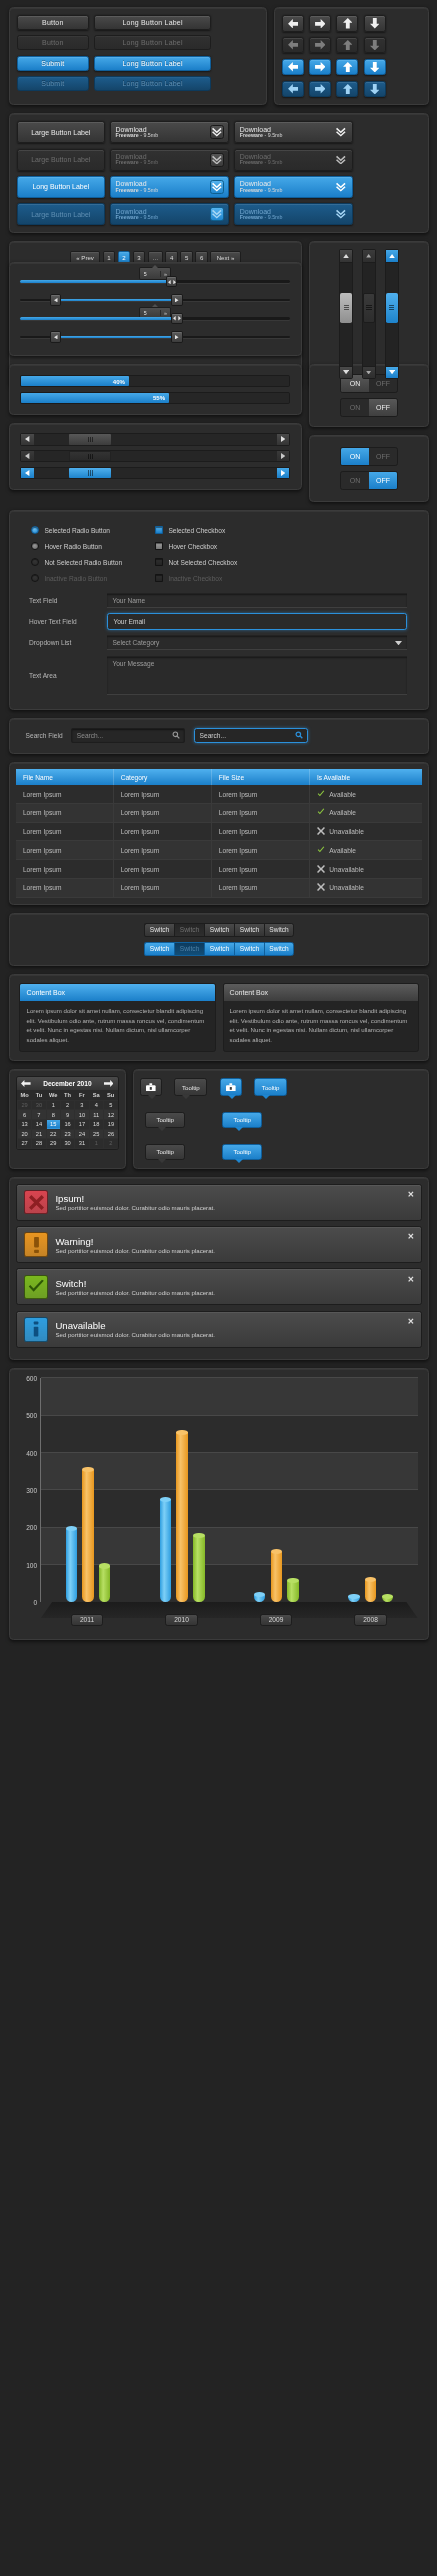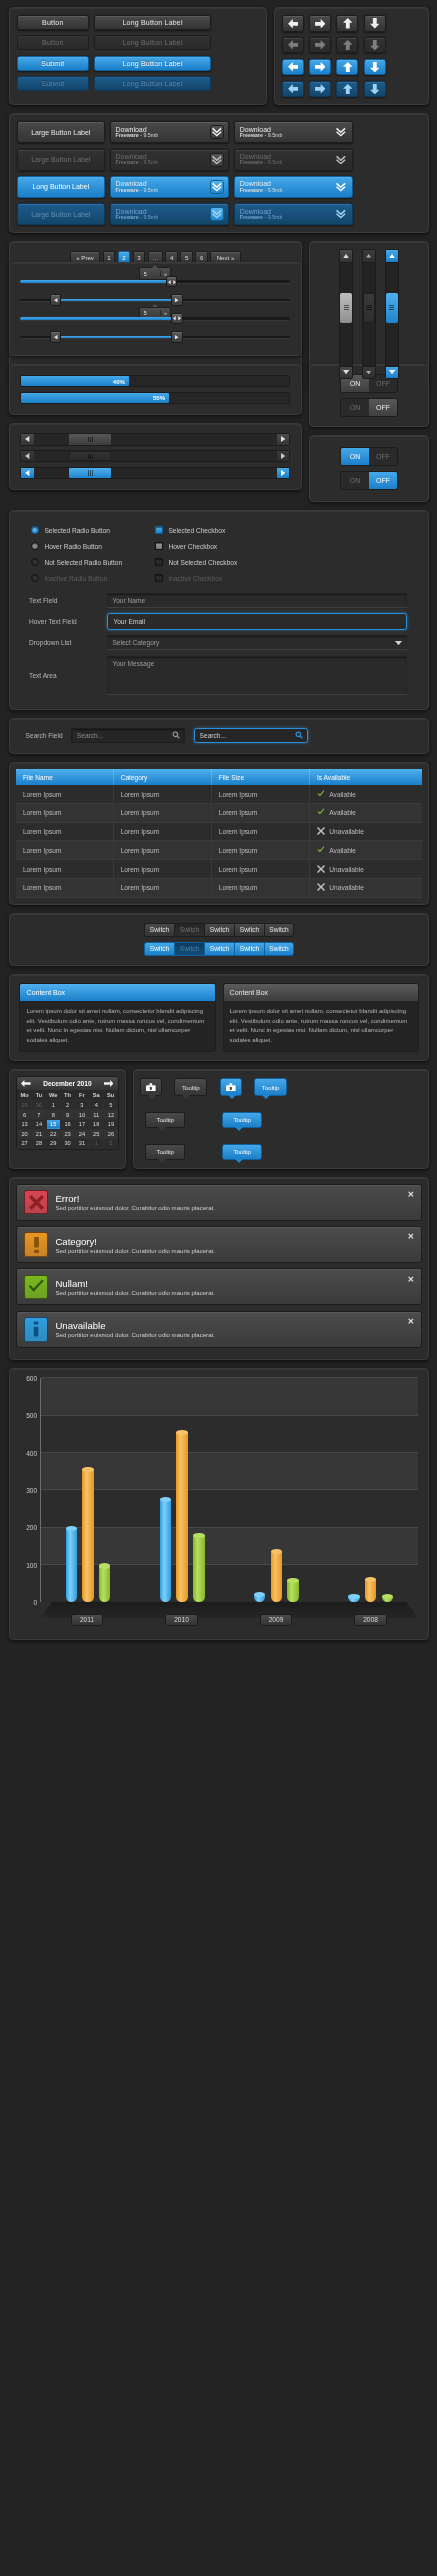--- a/index.html
+++ b/index.html
@@ -1086,46 +1086,46 @@
 
   <div class="panel" style="padding:6.1px;">
     <div id="alerts">
         <div class="alert">
           <div class="ico" style="background: linear-gradient(rgb(217, 68, 79), rgba(217, 68, 79, 0.8));">
             <svg width="15" height="15" viewBox="0 0 20 20">
               <path d="M3.2 0 L10 6.8 L16.8 0 L20 3.2 L13.2 10 L20 16.8 L16.8 20 L10 13.2 L3.2 20 L0 16.8 L6.8 10 L0 3.2 Z" fill="#8e1f23"></path>
             </svg>
           </div>
           <div class="tx">
-            <div class="ti">Error!</div>
+            <div class="ti">Ipsum!</div>
             <div class="ds">Sed porttitor euismod dolor. Curabitur odio mauris placerat.</div>
           </div>
           <span class="x">✕</span>
         </div>
         <div class="alert">
           <div class="ico" style="background: linear-gradient(rgb(232, 149, 32), rgba(232, 149, 32, 0.8));">
             <svg width="7" height="16" viewBox="0 0 8 20">
               <rect x="1" y="0" width="6" height="13" rx="1" fill="#8a5208"></rect>
               <rect x="1" y="16" width="6" height="4" rx="1" fill="#8a5208"></rect>
             </svg>
           </div>
           <div class="tx">
-            <div class="ti">Category!</div>
+            <div class="ti">Warning!</div>
             <div class="ds">Sed porttitor euismod dolor. Curabitur odio mauris placerat.</div>
           </div>
           <span class="x">✕</span>
         </div>
         <div class="alert">
           <div class="ico" style="background: linear-gradient(rgb(122, 184, 30), rgba(122, 184, 30, 0.8));">
             <svg width="16.6" height="15" viewBox="0 0 22 18">
               <path d="M1 9 L7.5 16 L21 1.5 L18.5 0 L7.4 11.6 L3 7 Z" fill="#2d5706"></path>
             </svg>
           </div>
           <div class="tx">
-            <div class="ti">Nullam!</div>
+            <div class="ti">Switch!</div>
             <div class="ds">Sed porttitor euismod dolor. Curabitur odio mauris placerat.</div>
           </div>
           <span class="x">✕</span>
         </div>
         <div class="alert">
           <div class="ico" style="background: linear-gradient(rgb(46, 158, 224), rgba(46, 158, 224, 0.8));">
             <svg width="6.1" height="16" viewBox="0 0 8 20">
               <rect x="1" y="0" width="6" height="4" rx="1" fill="#0d4f80"></rect>
               <rect x="1" y="7" width="6" height="13" rx="1" fill="#0d4f80"></rect>
             </svg>

